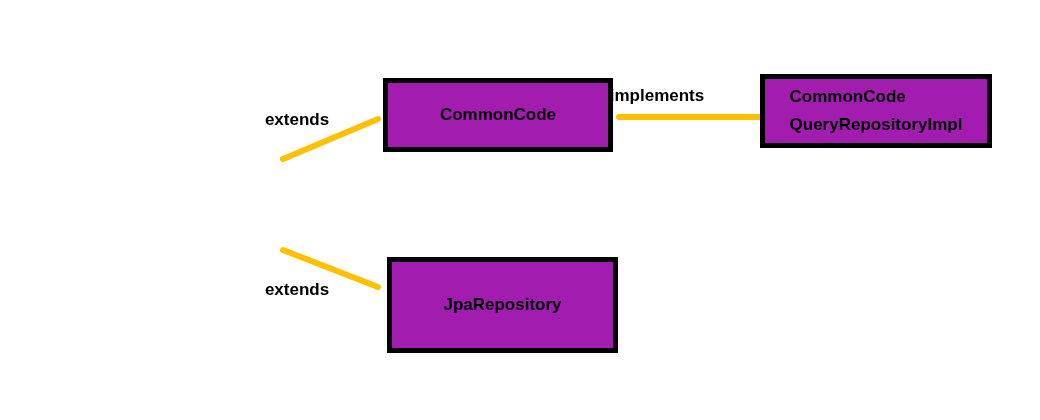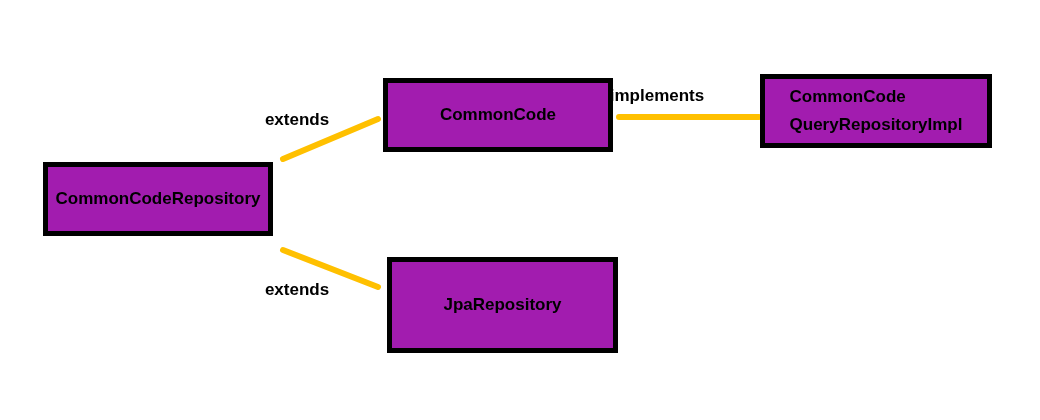--- a/index.html
+++ b/index.html
@@ -63,25 +63,20 @@
 <body>
 
 <div class="canvas">
 
   <svg class="connector-layer" viewBox="0 0 1040 420" xmlns="http://www.w3.org/2000/svg">
     <line class="connector" x1="283" y1="159" x2="378" y2="119" stroke="#FFC000" stroke-width="6" stroke-linecap="round"></line>
     <line class="connector" x1="283" y1="250" x2="378" y2="287" stroke="#FFC000" stroke-width="6" stroke-linecap="round"></line>
     <line class="connector" x1="619" y1="117" x2="759" y2="117" stroke="#FFC000" stroke-width="6" stroke-linecap="round"></line>
   </svg>
 
-  <div class="node single node-commonCodeRepository">
-    <div class="lines">
-      <div>CommonCodeRepository</div>
-    </div>
-  </div>
 
   <div class="node node-commonCodeQueryRepository">
     <div class="lines">
       <div>CommonCode</div>
     </div>
   </div>
 
   <div class="node node-commonCodeQueryRepositoryImpl">
     <div class="lines">
       <div>CommonCode</div>

